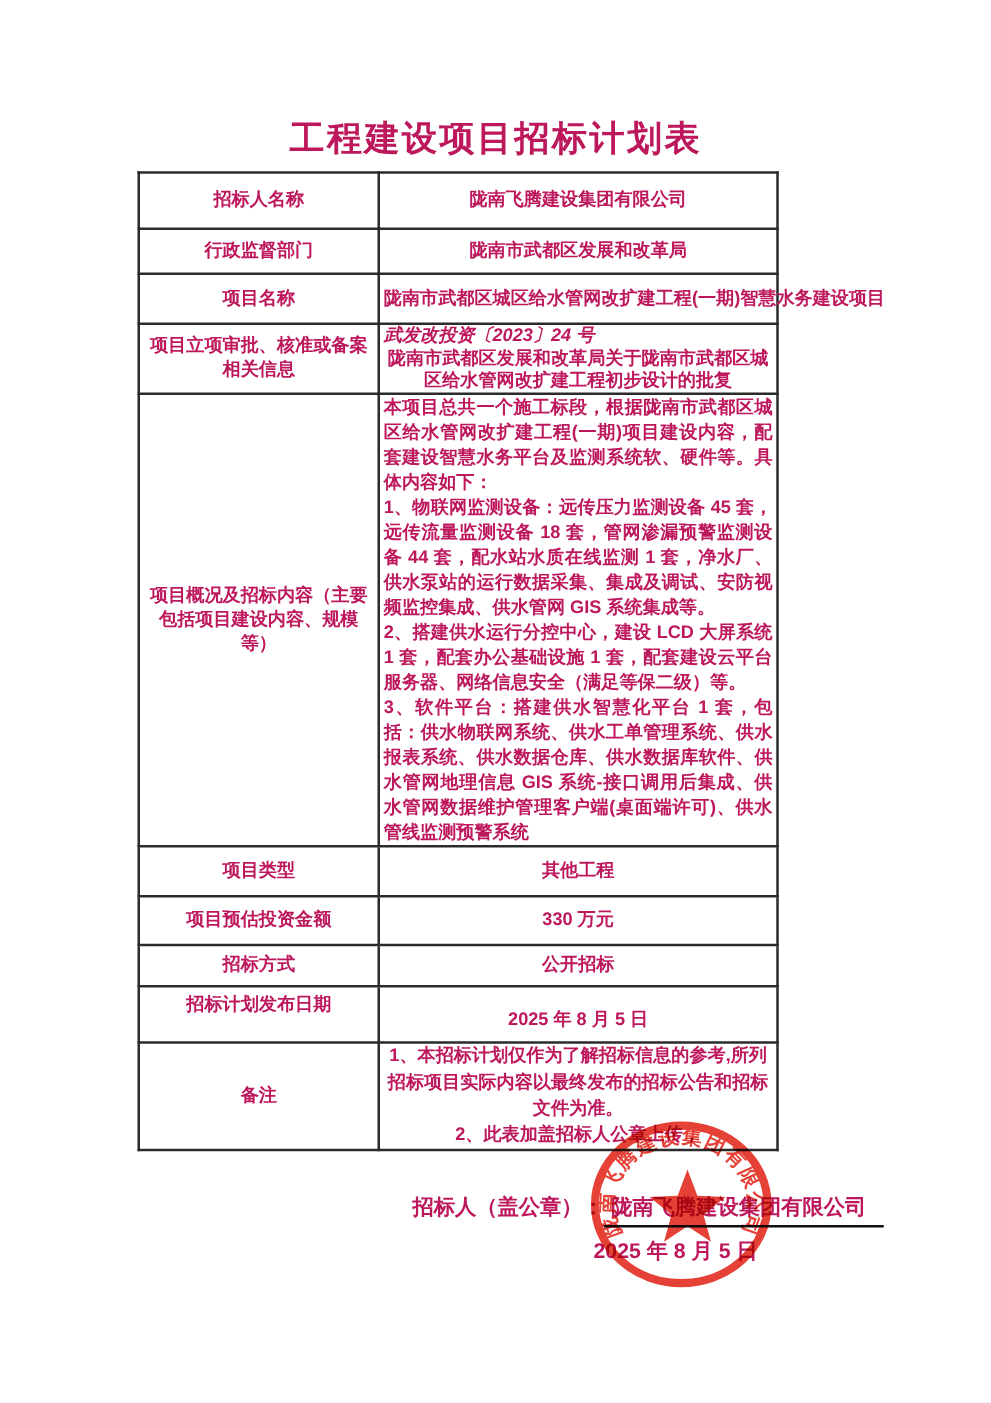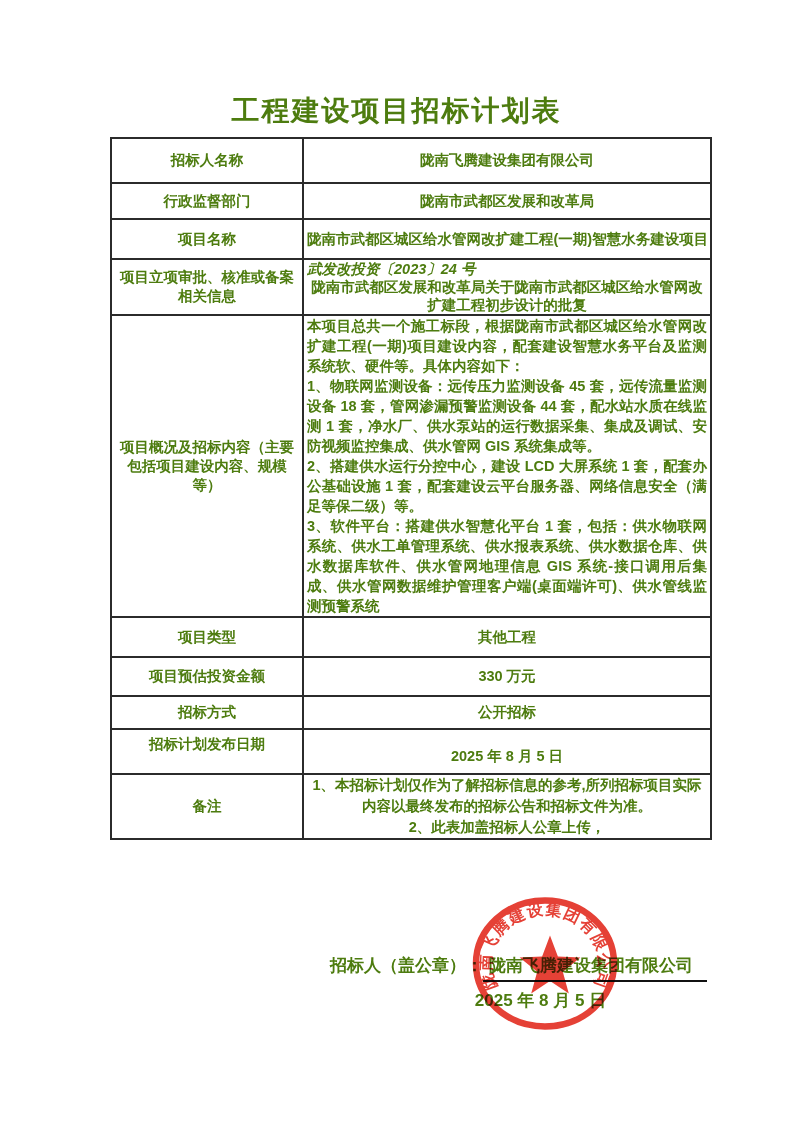--- a/index.html
+++ b/index.html
@@ -3,35 +3,35 @@
 <meta charset="utf-8">
 <style>
   * { box-sizing: border-box; }
   html,body { margin:0; padding:0; background:#f2f2f2; }
   .page {
     position: relative;
     width: 793px; height: 1122px;
     margin: 0 auto;
     background: #ffffff;
     font-family: "Liberation Sans", "DejaVu Sans", sans-serif;
-    color: #4d7c0f;
+    color: #be185d;
     overflow: hidden;
   }
   .doc-title {
     position: absolute;
     top: 92px; left: 0; width: 100%;
     text-align: center;
     font-size: 28px;
     font-weight: 700;
     letter-spacing: 2px;
   }
   table.plan {
     position: absolute;
     left: 110px; top: 137px;
-    width: 602px;
+    width: 513px;
     border-collapse: collapse;
     table-layout: fixed;
   }
   table.plan td {
     border: 2px solid #2b2b2b;
     padding: 0 3px;
     vertical-align: middle;
     font-size: 14.5px;
     font-weight: 700;
     line-height: 19px;

